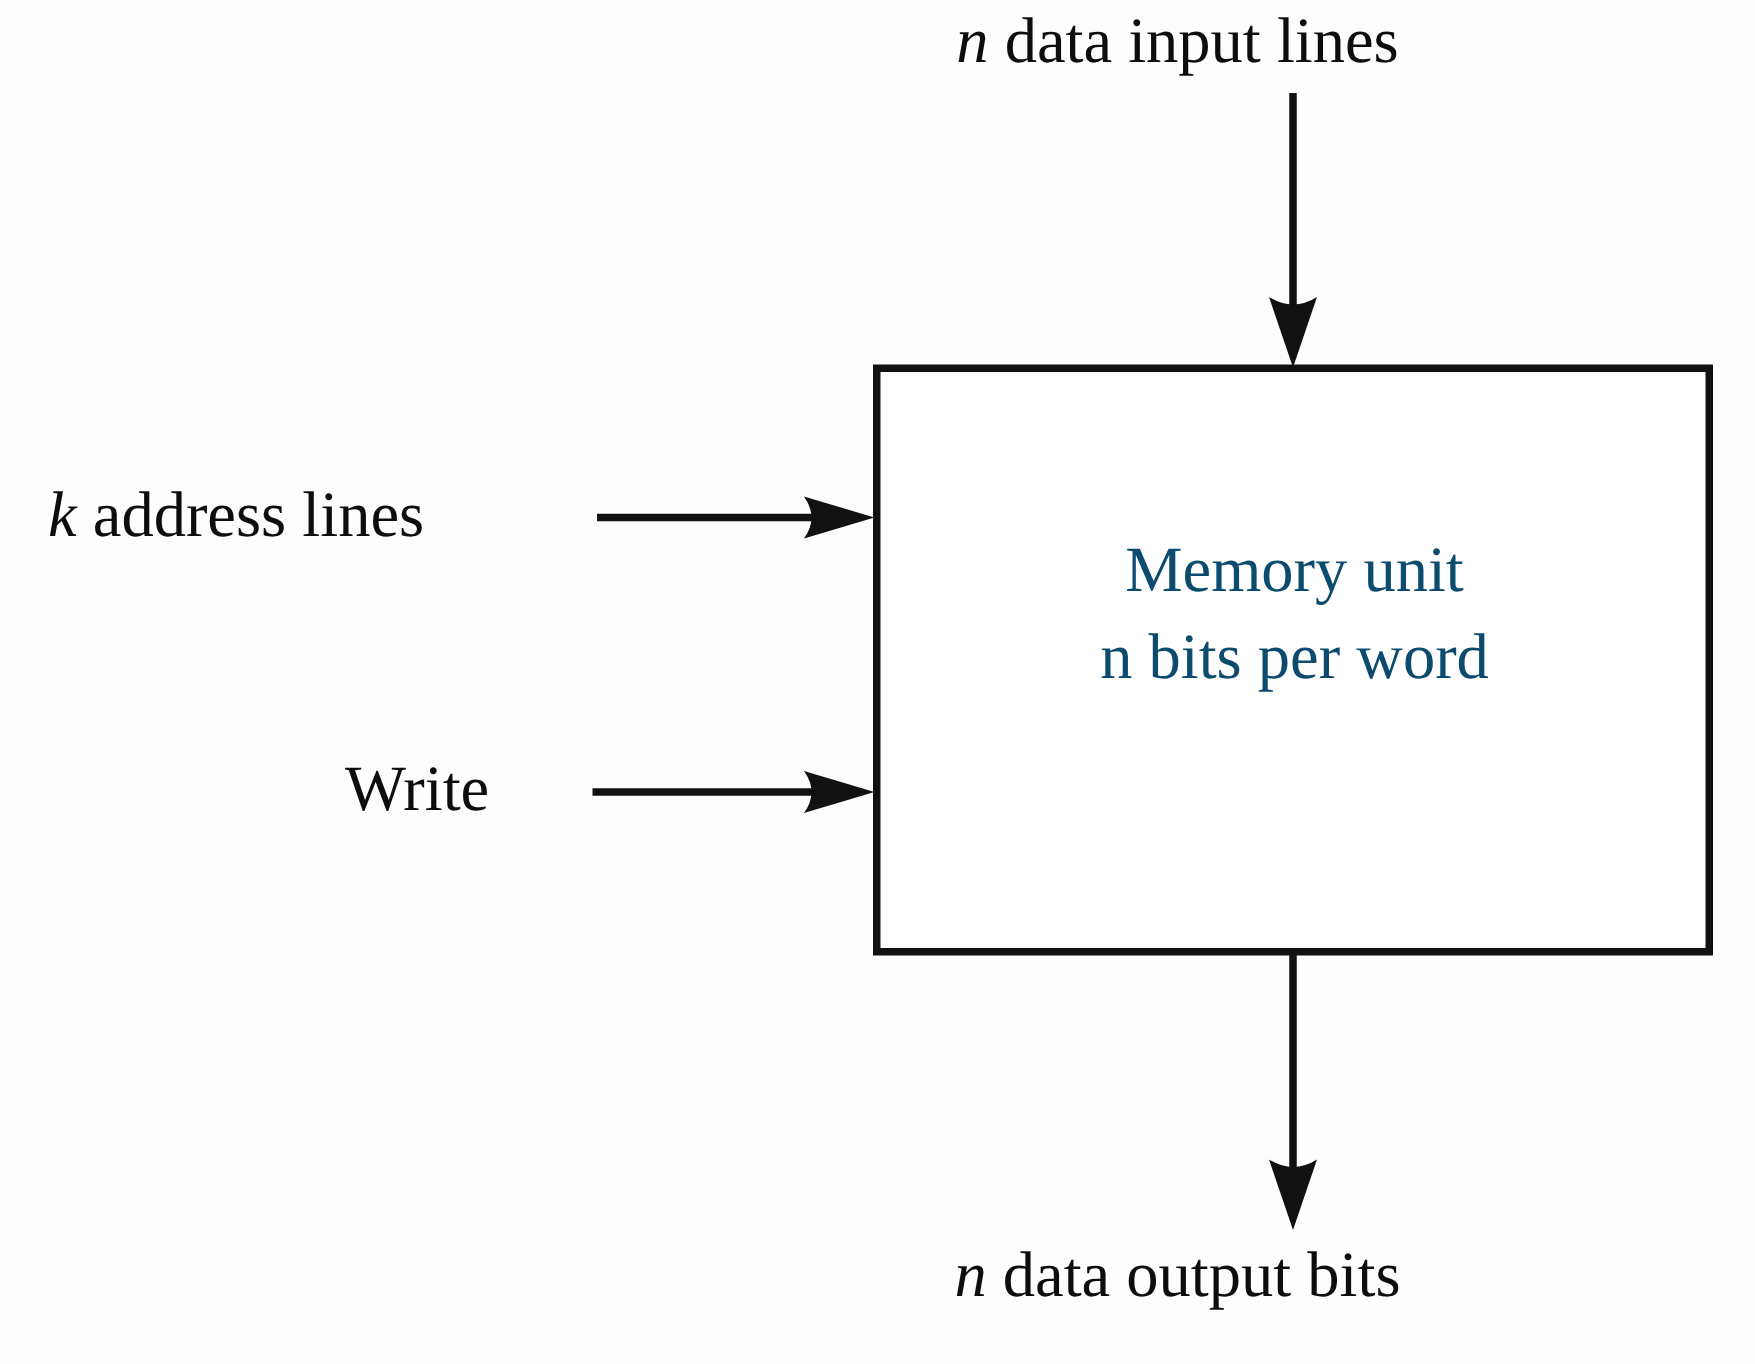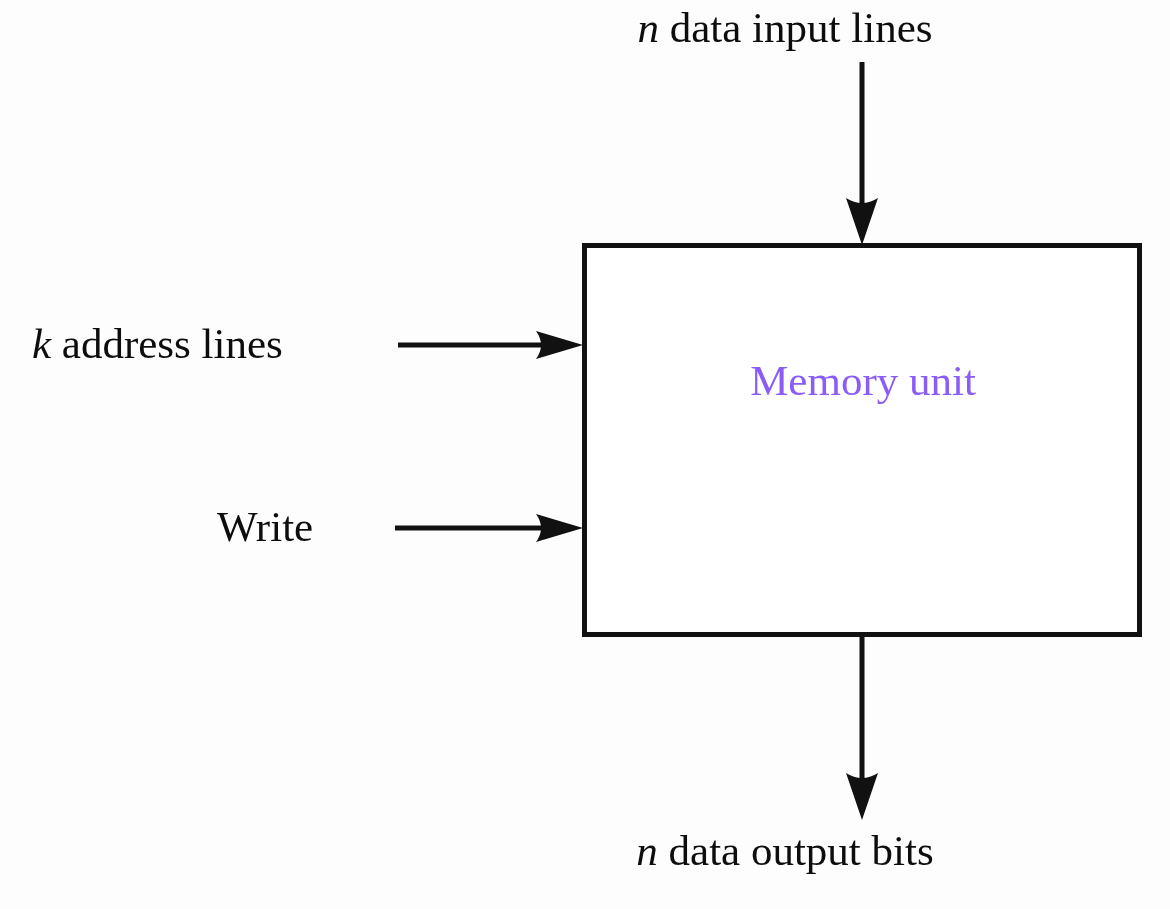--- a/index.html
+++ b/index.html
@@ -51,36 +51,36 @@
     text-align: center;
     transform: translateX(200px);
   }
   
   #lbl-address {
     left: 32px;
     top: 322px;
     font-family: Liberation Serif, serif;
   }
   #lbl-write {
-    left: 217px;
+    left: 230px;
     top: 505px;
   }
   
   #box-text {
     position: absolute;
     left: 584px;
     top: 352px;
     width: 558px;
     text-align: center;
   }
   #box-text .bline {
     display: block;
     font-size: 43px;
     line-height: 58px;
-    color: #8b5cf6;
+    color: #0c4a6e;
     white-space: nowrap;
   }
 </style>
 </head>
 <body>
 
 <div id="page">
 
   <svg id="canvas" viewBox="0 0 1170 909">
 
@@ -110,15 +110,16 @@
   <div class="lbl" id="lbl-top"><span class="it">n</span><span> data input lines</span></div>
 
   <div class="lbl" id="lbl-bottom"><span class="it">n</span><span> data output bits</span></div>
 
   <div class="lbl" id="lbl-address"><span class="it">k</span><span> address lines</span></div>
 
   <div class="lbl" id="lbl-write">Write</div>
 
   <div id="box-text">
     <span class="bline">Memory unit</span>
+    <span class="bline"><span class="it">n</span><span> bits per word</span></span>
   </div>
 
 </div>
 
 </body></html>

